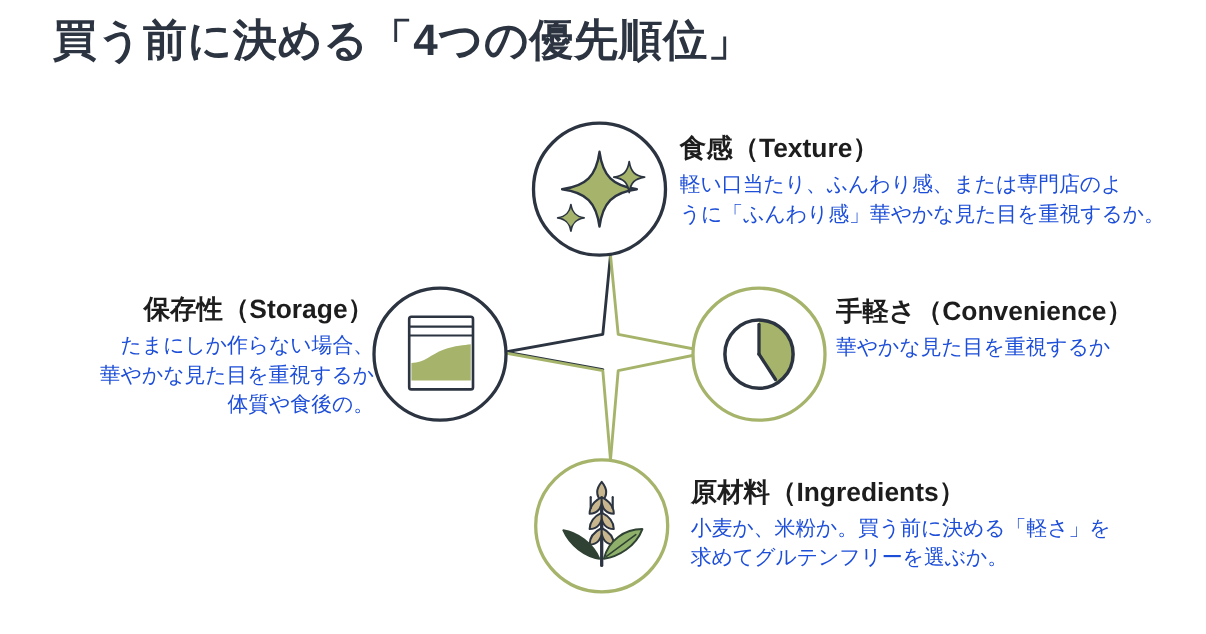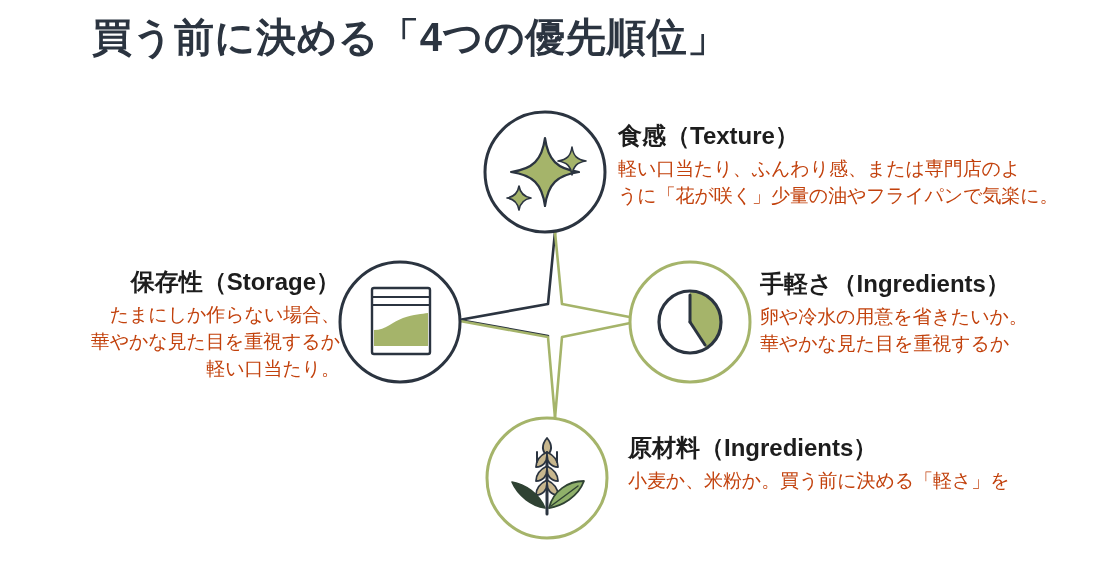--- a/index.html
+++ b/index.html
@@ -20,21 +20,20 @@
   .page-title {
     position: absolute;
     left: 48px;
     top: 14px;
     font-size: 40px;
     font-weight: 700;
     color: #2b3440;
     letter-spacing: 0.5px;
     line-height: 1.18;
     white-space: nowrap;
-    margin-left: 44px;
   }
 
   
   .diagram-stage {
     position: absolute;
     left: 0;
     top: 0;
     width: 1096px;
     height: 576px;
   }
@@ -55,21 +54,21 @@
     font-size: 24px;
     font-weight: 700;
     color: #1d1d1d;
     line-height: 1.2;
     white-space: nowrap;
     margin-bottom: 5px;
   }
   .node-desc {
     font-size: 19px;
     font-weight: 400;
-    color: #c2410c;
+    color: #1d4ed8;
     line-height: 1.42;
     letter-spacing: -0.1px;
   }
 
   
   #text-texture {
     left: 618px;
     top: 122px;
     width: 452px;
   }
@@ -200,41 +199,41 @@
 
       <path d="M 549 508 C 562 506 578 497 584 481 C 568 481 553 491 549 508 Z" fill="#8fb06a" stroke="#2f4233" stroke-width="1.8" stroke-linejoin="round"></path>
       <line x1="551" y1="506" x2="578" y2="486" stroke="#2f4233" stroke-width="1.4" stroke-linecap="round"></line>
     </g>
   </svg>
 
   <div class="node-text" id="text-texture">
     <div class="node-heading">食感（Texture）</div>
     <div class="node-desc">
       <div>軽い口当たり、ふんわり感、または専門店のよ</div>
-      <div>うに「花が咲く」少量の油やフライパンで気楽に。</div>
+      <div>うに「ふんわり感」華やかな見た目を重視するか。</div>
     </div>
   </div>
 
   <div class="node-text" id="text-convenience">
-    <div class="node-heading">手軽さ（Ingredients）</div>
-    <div class="node-desc">
-      <div>卵や冷水の用意を省きたいか。</div>
+    <div class="node-heading">手軽さ（Convenience）</div>
+    <div class="node-desc">
       <div>華やかな見た目を重視するか</div>
     </div>
   </div>
 
   <div class="node-text" id="text-ingredients">
     <div class="node-heading">原材料（Ingredients）</div>
     <div class="node-desc">
       <div>小麦か、米粉か。買う前に決める「軽さ」を</div>
+      <div>求めてグルテンフリーを選ぶか。</div>
     </div>
   </div>
 
   <div class="node-text" id="text-storage">
     <div class="node-heading">保存性（Storage）</div>
     <div class="node-desc">
       <div>たまにしか作らない場合、</div>
       <div>華やかな見た目を重視するか</div>
-      <div>軽い口当たり。</div>
+      <div>体質や食後の。</div>
     </div>
   </div>
 
 </div>
 
 </body></html>

